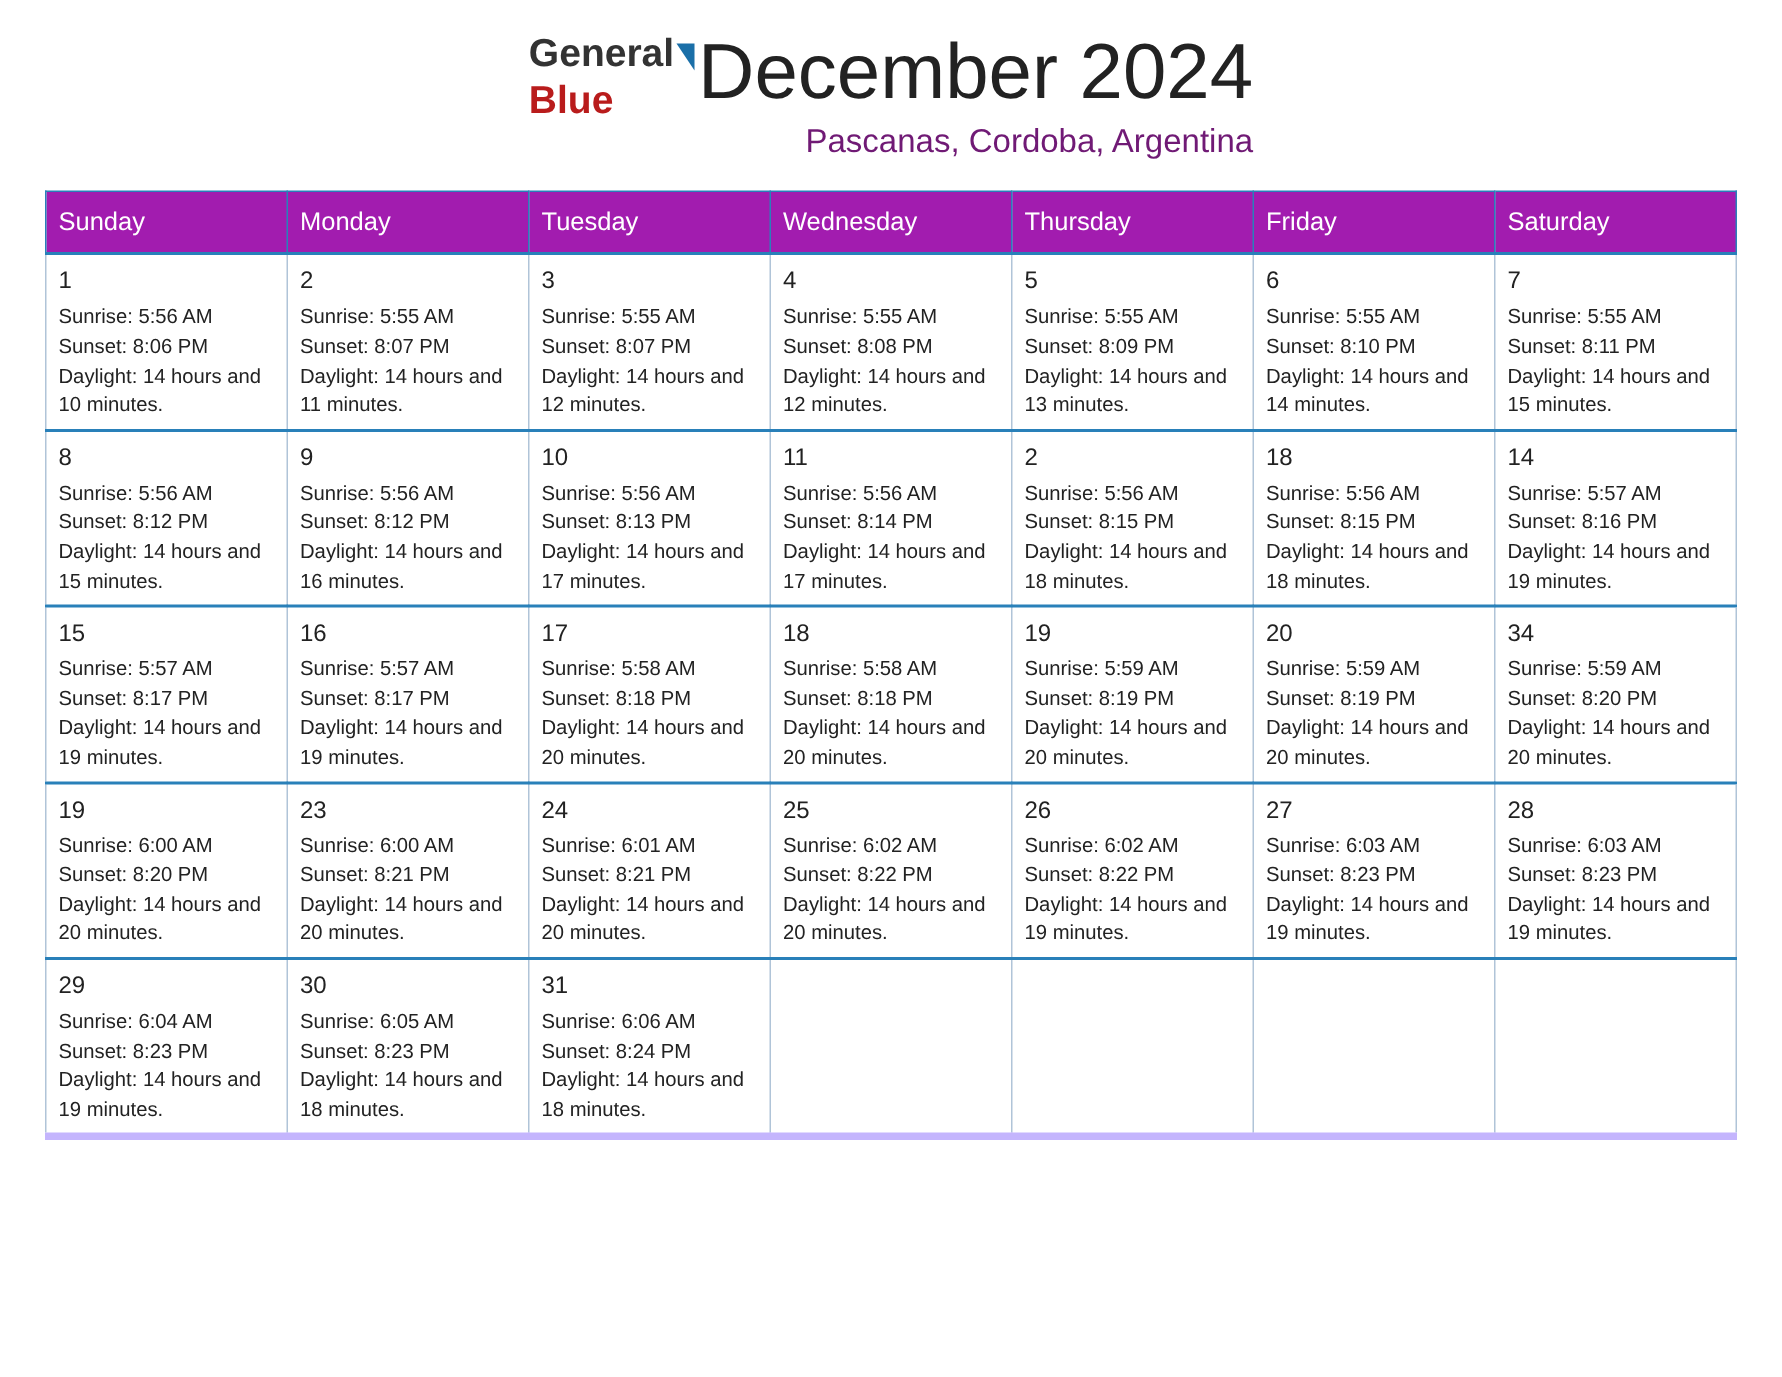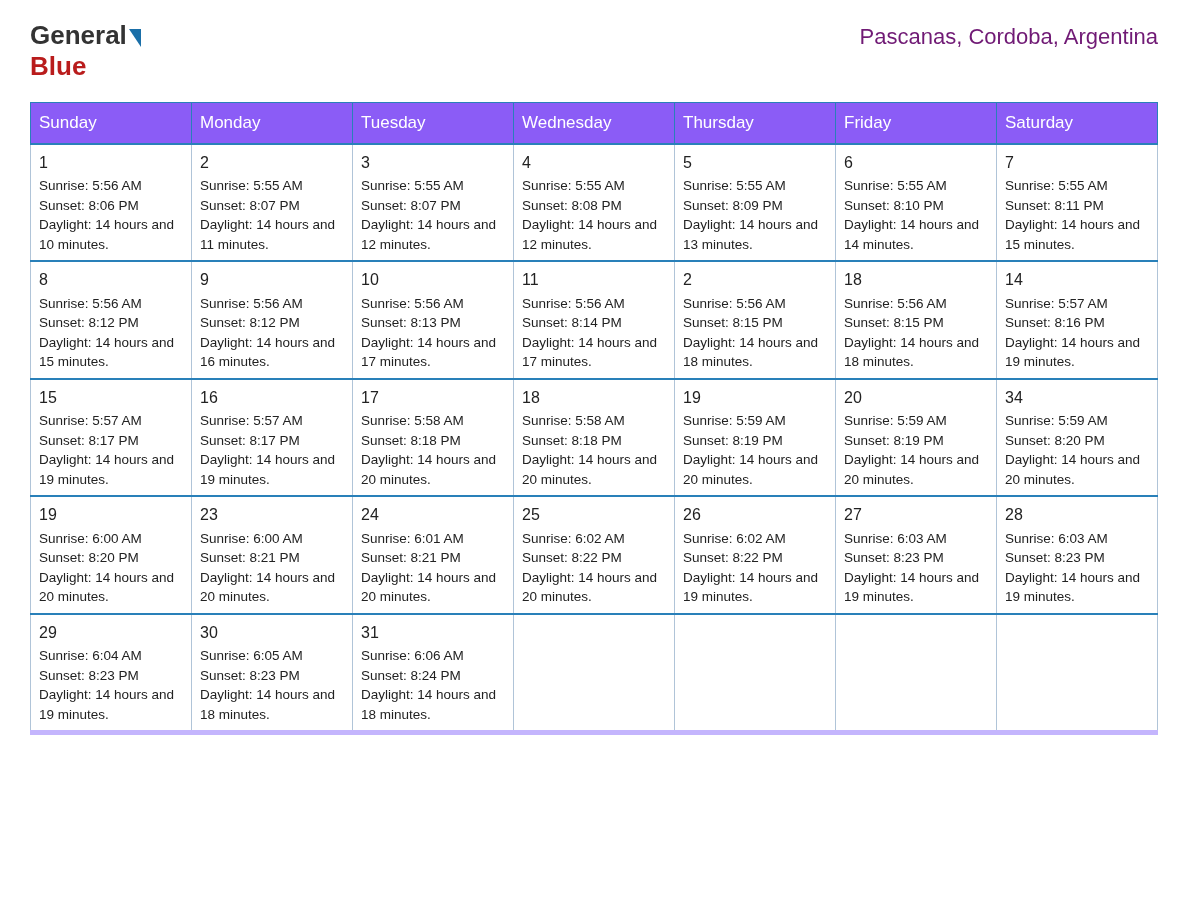--- a/index.html
+++ b/index.html
@@ -5,21 +5,21 @@
     * { margin: 0; padding: 0; box-sizing: border-box; }
     body {
       font-family: Arial, sans-serif;
       background: #fff;
       width: 1188px;
       min-height: 918px;
       padding: 20px 30px;
     }
     .header {
       display: flex;
-      justify-content: space-between;
+      justify-content: center;
       align-items: flex-start;
       margin-bottom: 20px;
     }
     .logo {
       display: flex;
       flex-direction: column;
       align-items: flex-start;
     }
     .logo-text {
       display: flex;
@@ -60,21 +60,21 @@
       font-size: 22px;
       color: #701a75;
       margin-top: 4px;
     }
     .calendar {
       width: 100%;
       border-collapse: collapse;
       border: 1px solid #2980b9;
     }
     .calendar th {
-      background-color: #8b5cf6;
+      background-color: #a21caf;
       color: #fff;
       font-size: 17px;
       font-weight: normal;
       padding: 10px 8px;
       text-align: left;
       border: 1px solid #2980b9;
     }
     .calendar td {
       border: 1px solid #b0c4d8;
       vertical-align: top;
@@ -108,20 +108,21 @@
   <div class="logo">
     <div class="logo-text">
       <span class="logo-general">General</span>
       <span class="logo-arrow"></span>
     </div>
     <div>
       <span class="logo-blue">Blue</span>
     </div>
   </div>
   <div class="title-section">
+    <div class="month-title">December 2024</div>
     <div class="location">Pascanas, Cordoba, Argentina</div>
   </div>
 </div>
 
 <table class="calendar">
   <thead>
     <tr>
       <th>Sunday</th>
       <th>Monday</th>
       <th>Tuesday</th>

